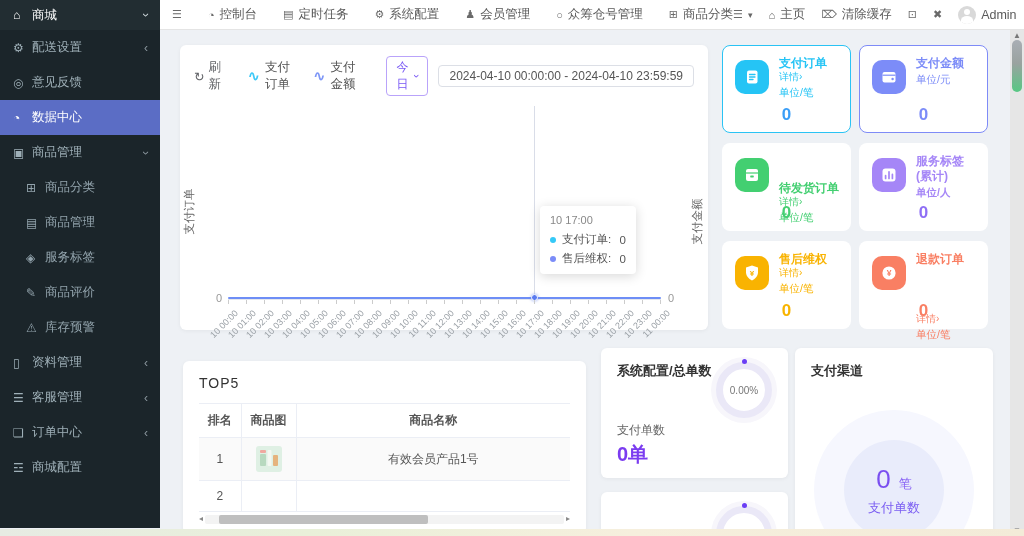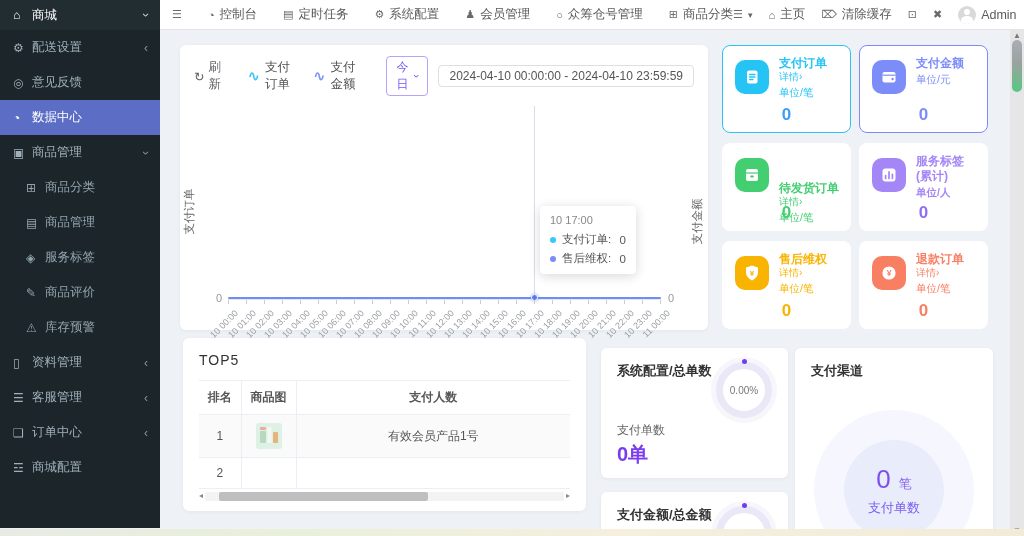--- a/index.html
+++ b/index.html
@@ -65,21 +65,21 @@
   #stat-cards { position:absolute; left:562px; top:15px; width:266px; display:grid; grid-template-columns:129px 129px; grid-auto-rows:88px; gap:10px 8px; }
   .stat-card { background:#fff; border-radius:8px; border:1px solid transparent; padding:10px 10px; position:relative; cursor:pointer; }
   .stat-card .c-icon { position:absolute; left:12px; top:14px; width:34px; height:34px; border-radius:10px; display:flex; align-items:center; justify-content:center; }
   .stat-card .c-body { margin-left:46px; }
   .stat-card .c-title-row { display:flex; flex-wrap:wrap; align-items:baseline; column-gap:6px; font-size:12px; font-weight:bold; line-height:1.25; }
   .stat-card .c-detail { font-size:10px; font-weight:normal; cursor:pointer; }
   .stat-card .c-unit { font-size:10.5px; margin-top:2px; }
   .stat-card .c-value { position:absolute; left:0; right:0; bottom:7px; text-align:center; font-size:17px; font-weight:bold; }
 
   
-  #top5-panel { left:23px; top:308px; width:403px; height:173px; padding:14px 16px; }
+  #top5-panel { left:23px; top:331px; width:403px; height:173px; padding:14px 16px; }
   .top5-title { font-size:14px; color:#333; letter-spacing:1px; }
   table.top5 { width:100%; border-collapse:collapse; margin-top:12px; font-size:12px; color:#555; }
   table.top5 th { font-weight:bold; color:#555; }
   table.top5 th, table.top5 td { border:1px solid #ebeef5; border-left:none; border-right:1px solid #ebeef5; text-align:center; padding:8px 4px; }
   table.top5 th:last-child, table.top5 td:last-child { border-right:none; }
   table.top5 tr.striped td { background:#fafafa; }
   .thumb { display:inline-block; width:26px; height:26px; vertical-align:middle; }
   .hscroll { margin-top:2px; height:10px; display:flex; align-items:center; gap:2px; }
   .hscroll .arrow { font-size:8px; color:#888; line-height:10px; }
   .hscroll .track { flex:1; height:9px; background:#f3f3f3; position:relative; border-radius:2px; }
@@ -428,38 +428,38 @@
           <div class="c-value" style="color: rgb(248, 180, 0);">0</div>
         </div>
         <div class="stat-card">
           <div class="c-icon" style="background: rgb(249, 127, 99);">
             <svg width="18" height="18" viewBox="0 0 18 18">
               <circle cx="9" cy="9" r="6.6" fill="#fff"></circle>
               <text x="9" y="12" font-size="8.5" font-weight="bold" fill="#f97f63" text-anchor="middle">¥</text>
             </svg>
           </div>
           <div class="c-body">
-            <div class="c-title-row" style="color: rgb(249, 127, 99);">
+            <div class="c-title-row" style="color: rgb(249, 127, 99); gap: 46px;">
               <span>退款订单</span>
               <span class="c-detail" style="color: rgb(249, 127, 99);">详情›</span>
             </div>
             <div class="c-unit" style="color: rgb(249, 127, 99);">单位/笔</div>
           </div>
           <div class="c-value" style="color: rgb(249, 127, 99);">0</div>
         </div>
       </div>
 
     <section class="panel" id="top5-panel">
       <div class="top5-title">TOP5</div>
       <table class="top5">
         <thead>
             <tr id="top5-head">
               <th>排名</th>
               <th>商品图</th>
-              <th>支付人数</th>
+              <th>商品名称</th>
             </tr>
           </thead>
         <tbody id="top5-body">
             <tr class="striped">
               <td style="width: 42px;">1</td>
               <td style="width: 55px;"><svg class="thumb" width="26" height="26">
                   <rect width="26" height="26" rx="3" fill="#dff0e4"></rect>
                   <rect x="4" y="8" width="6" height="12" rx="1" fill="#b7d9bf"></rect>
                   <rect x="11.5" y="4" width="4" height="16" rx="1" fill="#f4f8f2"></rect>
                   <rect x="17" y="9" width="5" height="11" rx="1" fill="#e5b37e"></rect>
@@ -487,21 +487,20 @@
       <div class="gauge-title">系统配置/总单数</div>
       <div class="donut">
         <span class="gdot"></span>
         <span>0.00%</span>
       </div>
       <div class="gauge-label">支付单数</div>
       <div class="gauge-value">0单</div>
     </section>
 
     <section class="panel" id="gauge2-panel">
-      <div class="gauge-title">支付金额/总金额</div>
       <div class="donut">
         <span class="gdot"></span>
         <span></span>
       </div>
     </section>
 
     <section class="panel" id="channel-panel">
       <div class="gauge-title">支付渠道</div>
       <div class="halo"></div>
       <div class="channel-circle">

